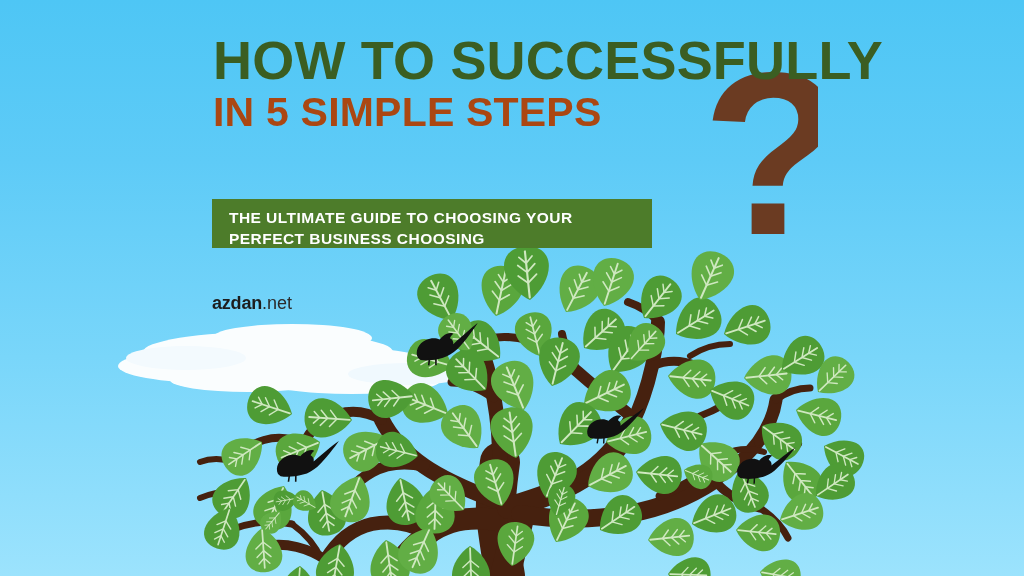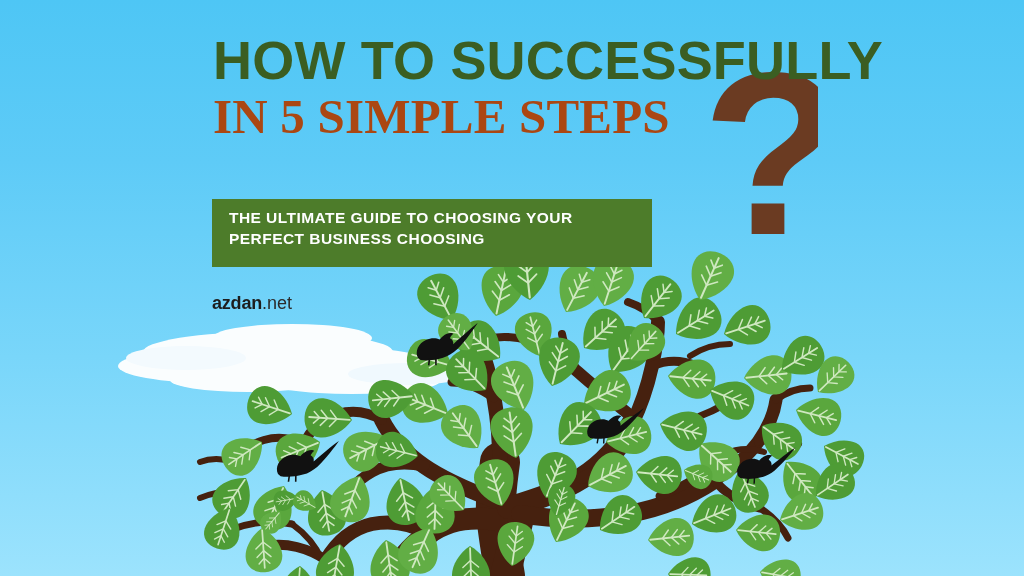--- a/index.html
+++ b/index.html
@@ -32,41 +32,40 @@
     margin:0 0 5px 0;
   }
   .tl2{
     font-size:42px;
     font-weight:300;
     color:#3b5e22;
     margin:0 0 6px 0;
   }
   .tl2 .em{font-weight:700;color:#3f6119;letter-spacing:0px;}
   .tl3{
-    font-size:49px;
+    font-size:41px;
     font-weight:600;
     color:#ab4712;
     margin:0;
-    font-family:Liberation Serif, serif;
   }
   .tl3 .em{font-weight:800;}
 
   
   #qmark{
     position:absolute;
     left:700px;top:62px;
     width:118px;height:210px;
     color:#6b3b22;
   }
 
   
   #banner{
     position:absolute;
     left:212px;top:199px;
-    width:440px;height:68px;
+    width:440px;height:49px;
     background:#4d7c2a;
     box-sizing:border-box;
     padding:9px 16px 0 17px;
   }
   .bn{
     display:block;
     color:#ffffff;
     font-size:15.5px;
     font-weight:700;
     letter-spacing:.45px;

